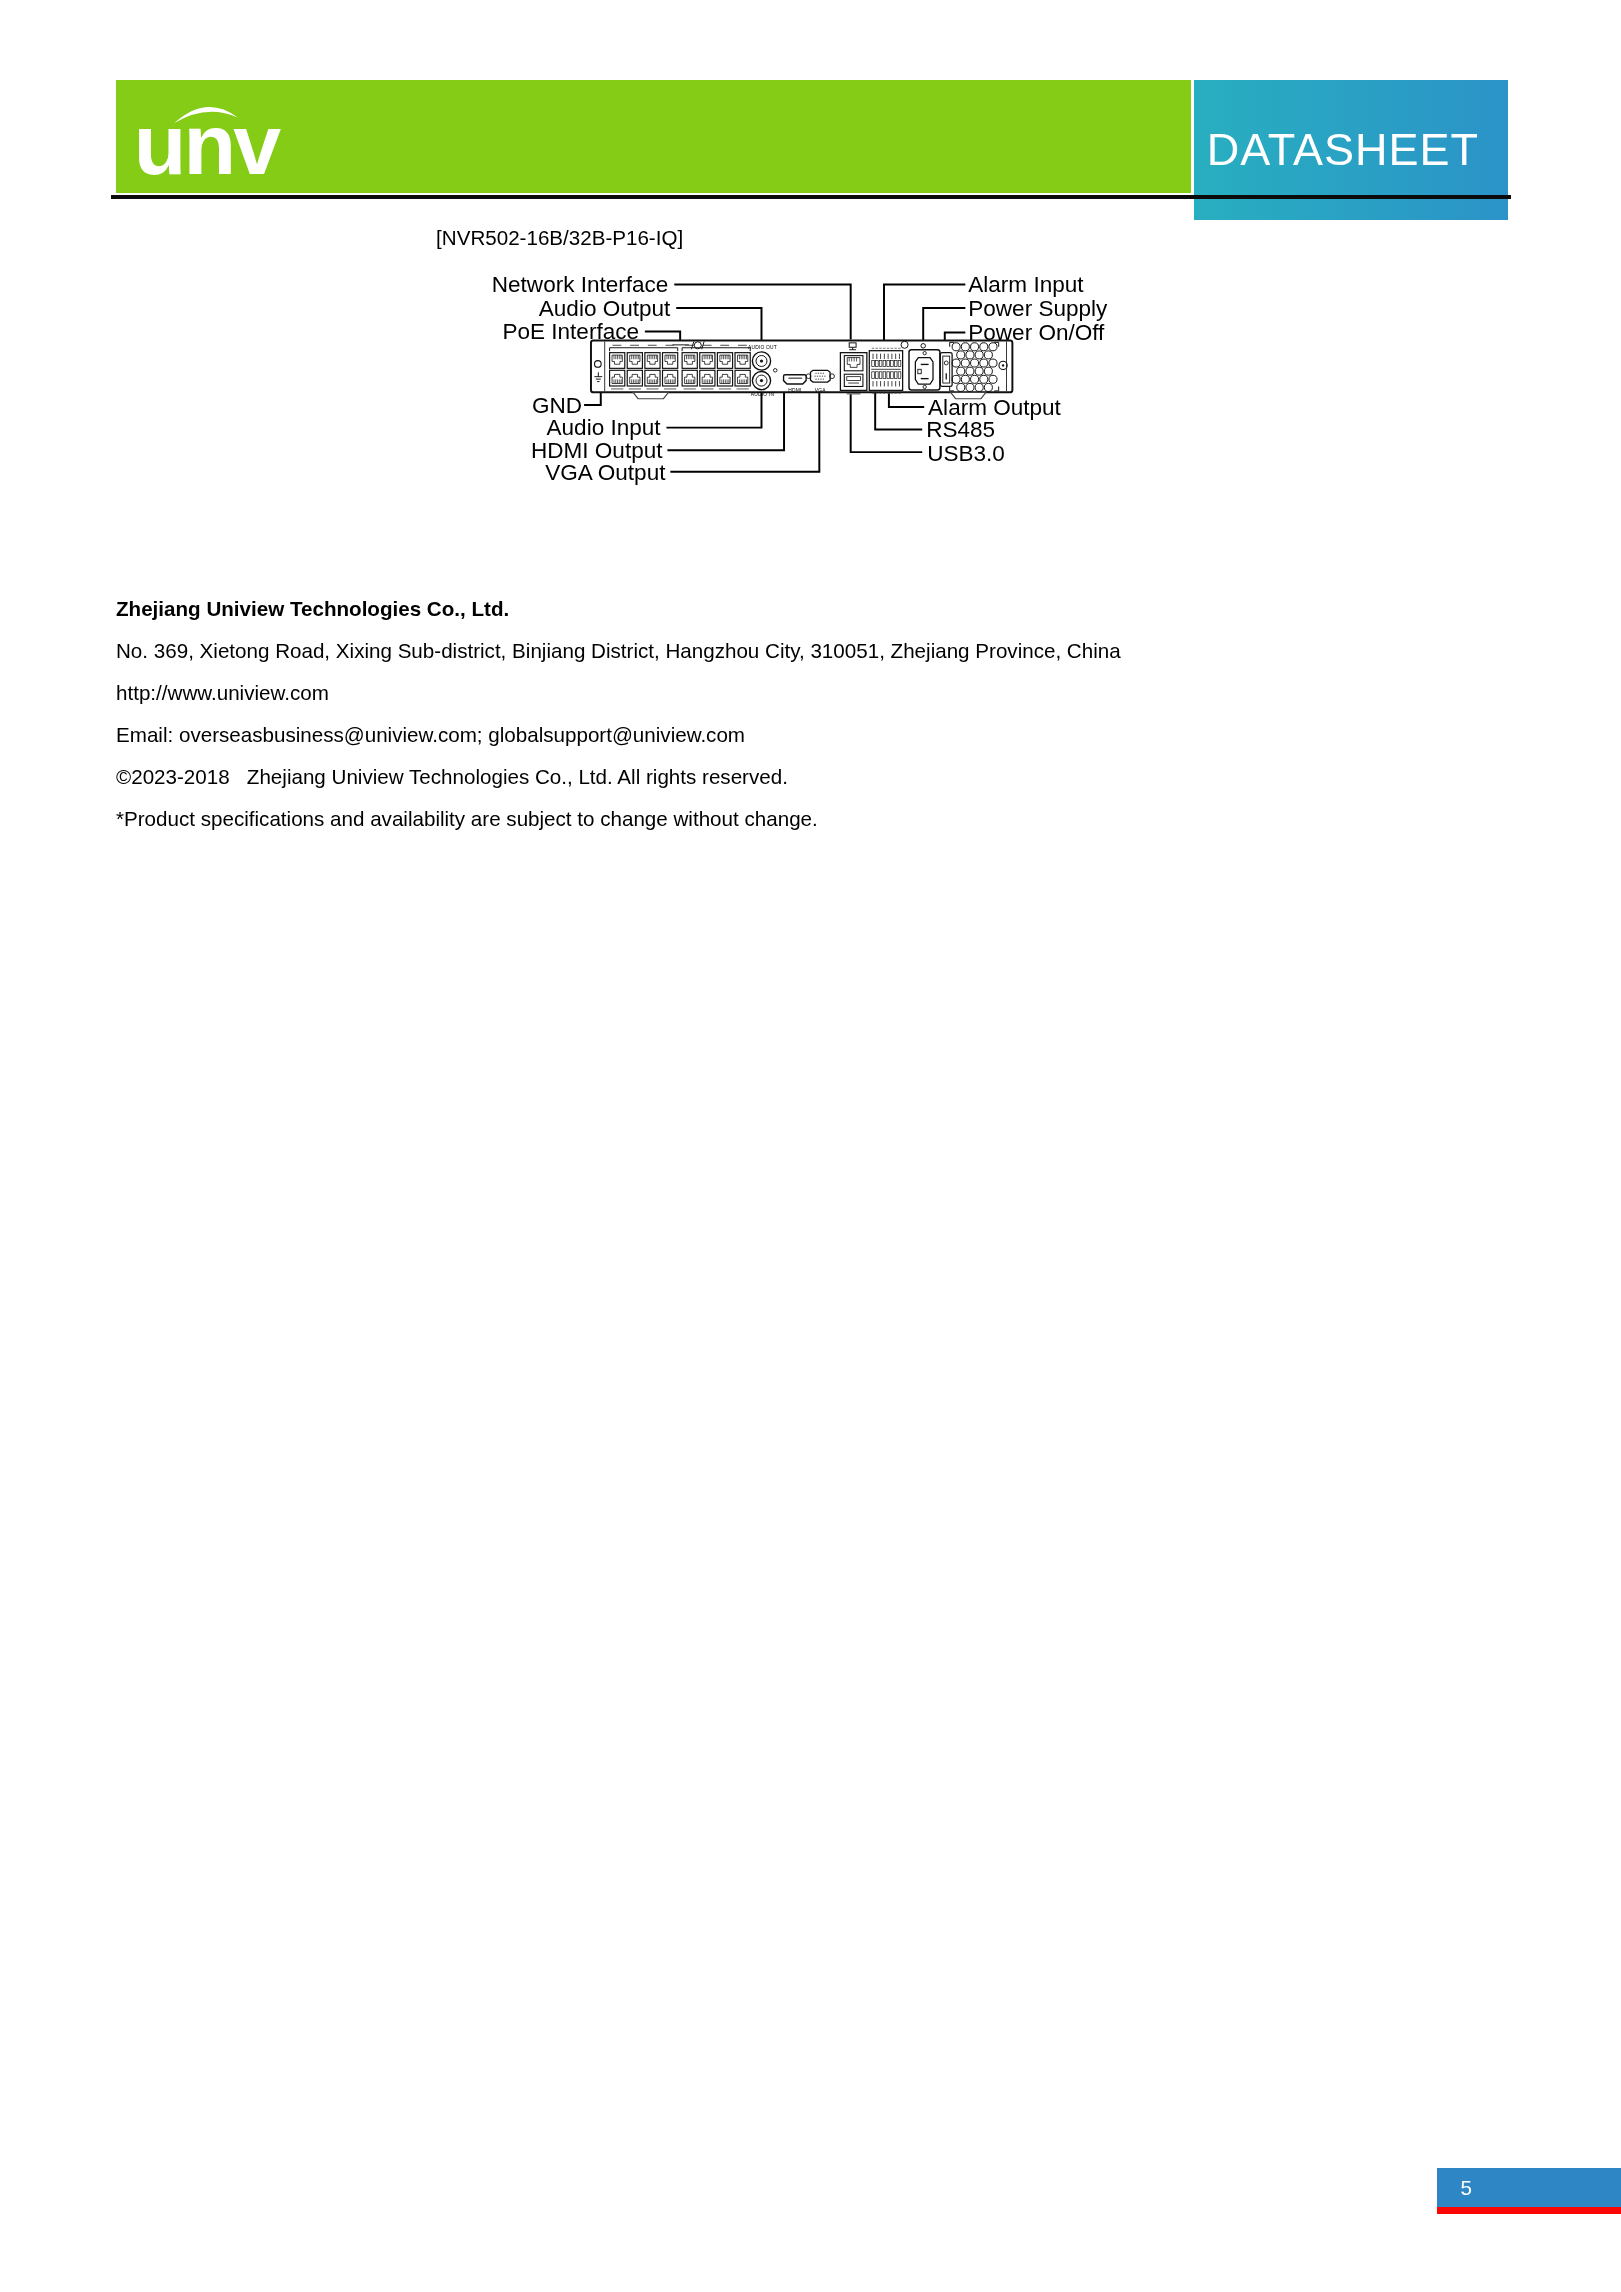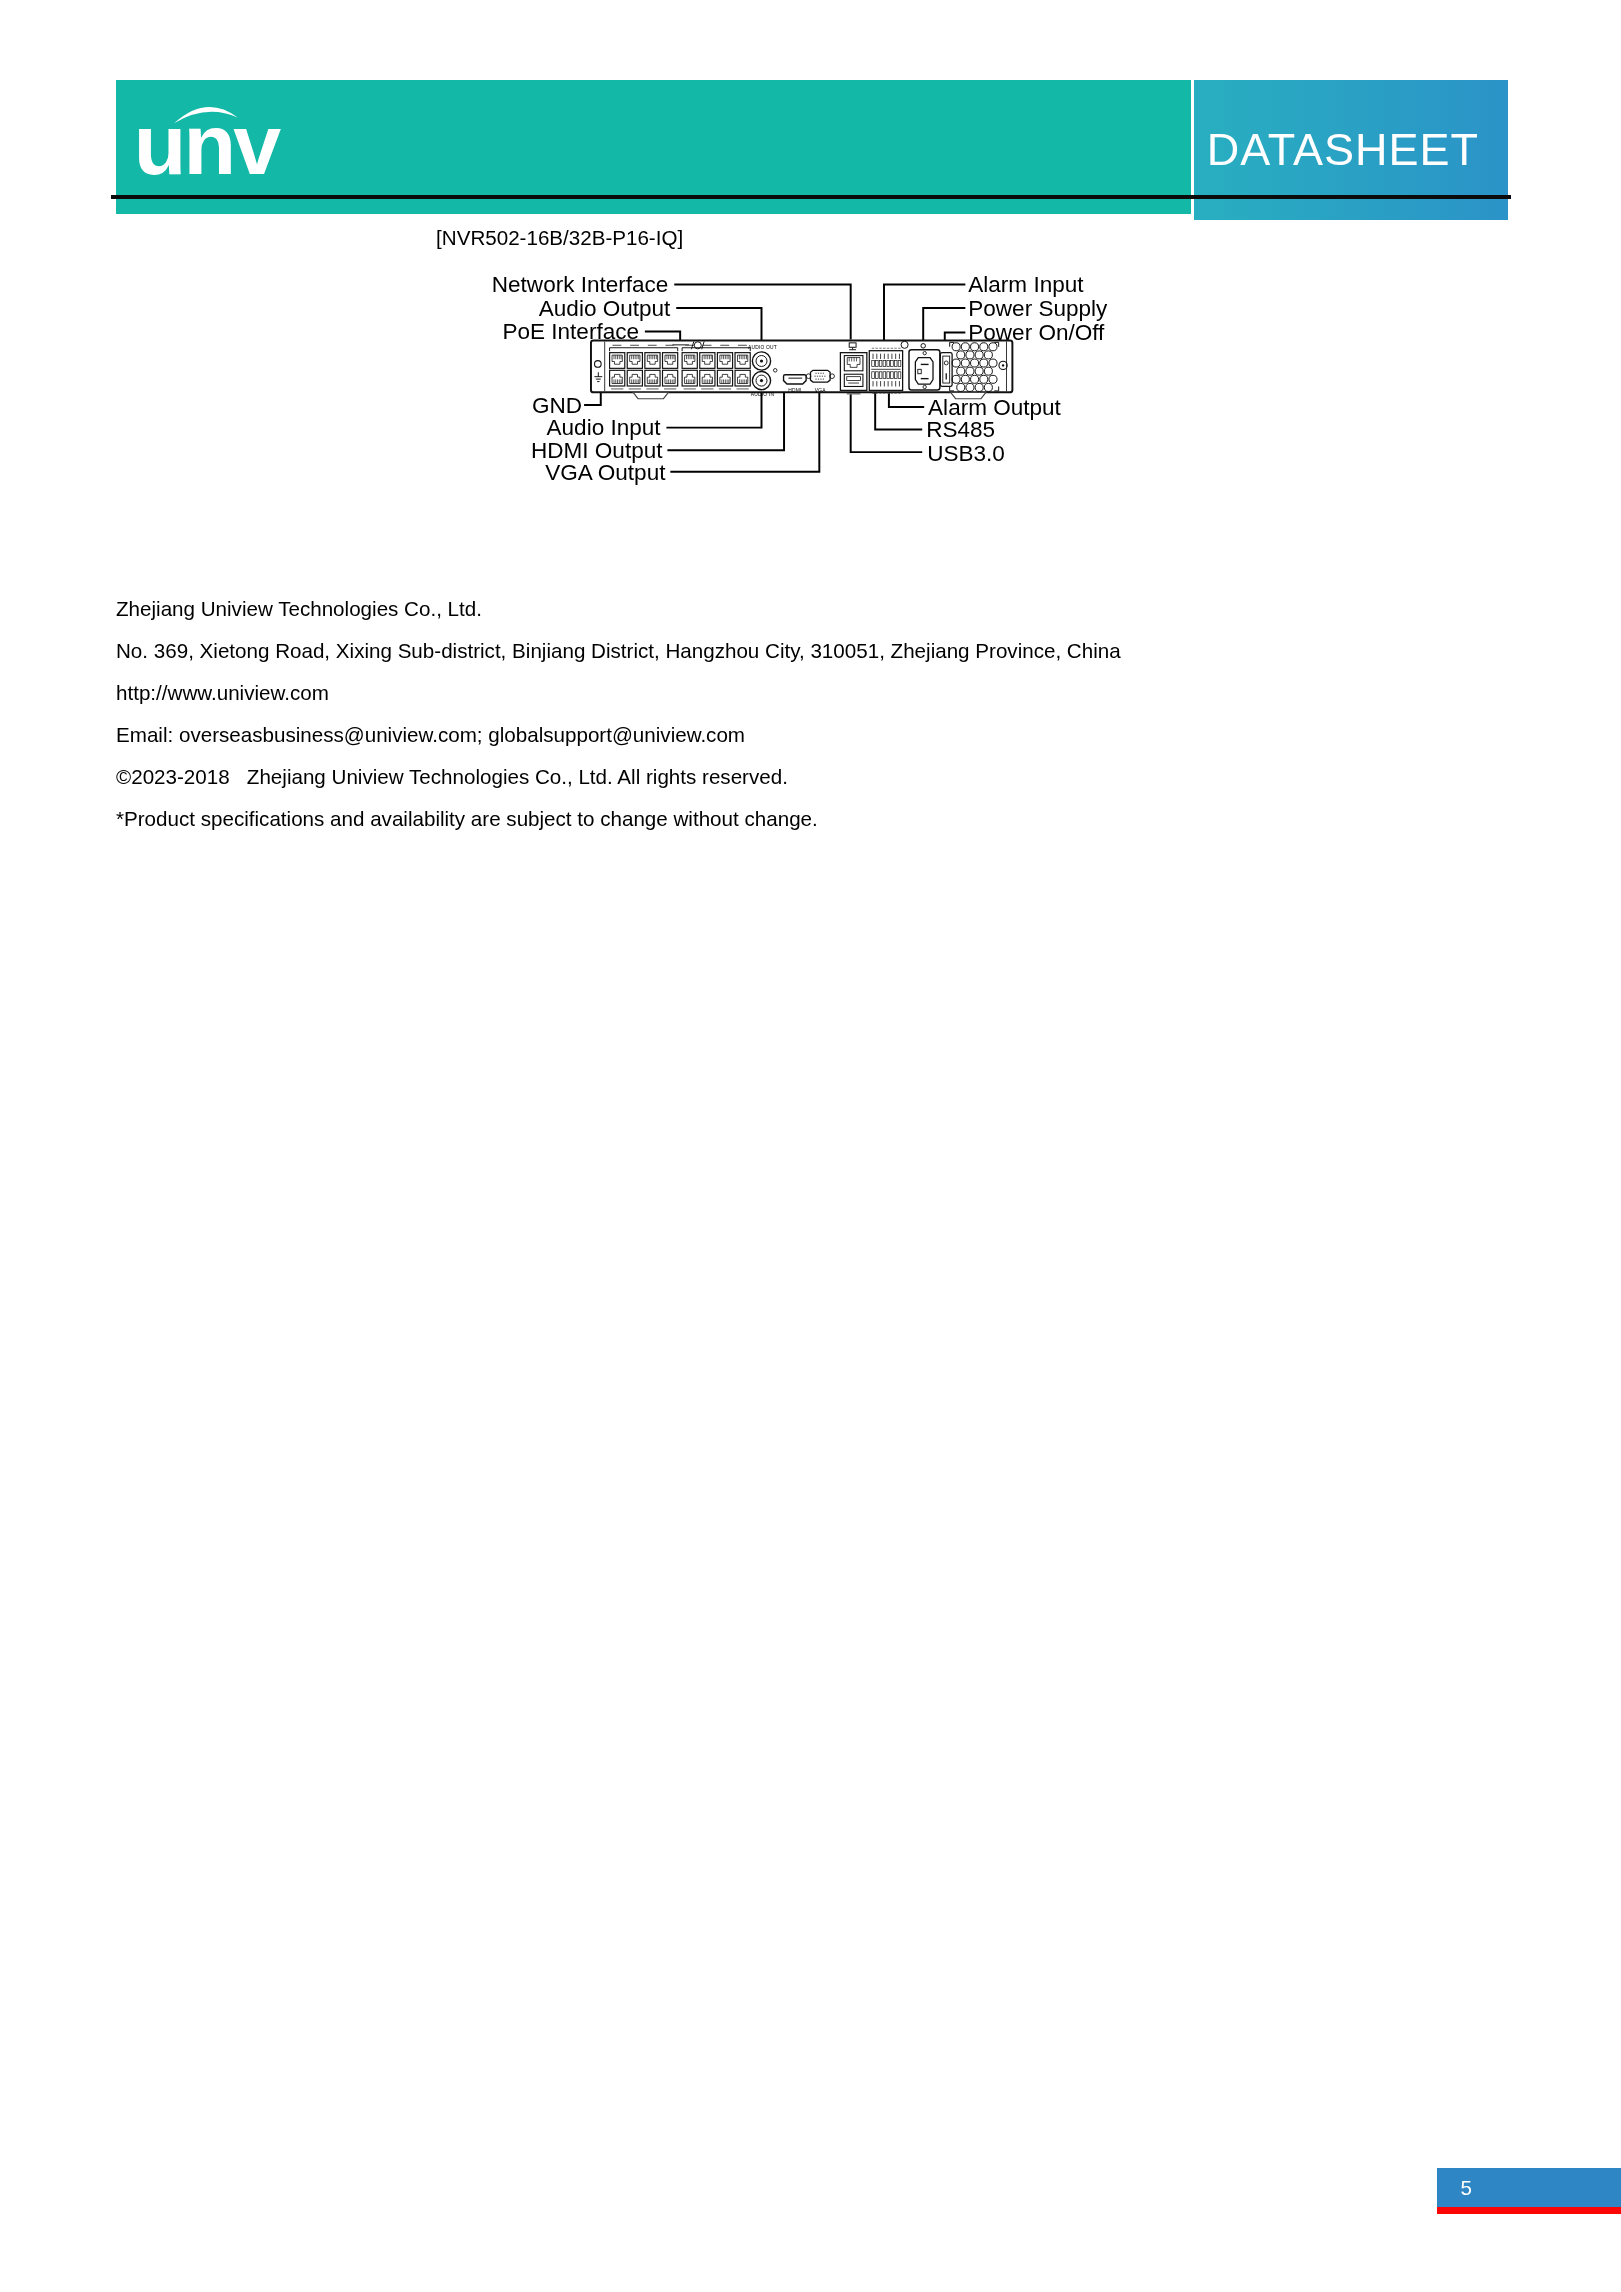--- a/index.html
+++ b/index.html
@@ -2,41 +2,41 @@
 <html><head>
 <meta charset="utf-8">
 <style>
   html,body{margin:0;padding:0;background:#888;}
   .page{
     position:relative;width:1621px;height:2293px;margin:0 auto;
     background:#ffffff;overflow:hidden;
     font-family:"Liberation Sans",sans-serif;color:#000;
   }
   
-  .brand-bar{position:absolute;left:116px;top:80px;width:1075px;height:134px;background:#14b8a6;}
+  .brand-bar{position:absolute;left:116px;top:80px;width:1075px;height:113px;background:#84cc16;}
   .unv-logo{position:absolute;left:11.8px;top:12.7px;}
   .datasheet-box{
     position:absolute;left:1194px;top:80px;width:314px;height:140px;
     background:linear-gradient(90deg,#28afc0,#2b93c8);
     display:flex;align-items:center;
   }
   .datasheet-box span{
     padding-left:12.7px;color:#fff;font-size:45px;letter-spacing:1px;font-weight:400;
   }
   .header-rule{position:absolute;left:111px;top:195px;width:1400px;height:3.9px;background:#0b0b0b;}
   
   .diagram{position:absolute;left:0;top:0;width:1621px;height:2293px;pointer-events:none;}
   .diagram text{font-family:"Liberation Sans",sans-serif;fill:#000;}
   .callout{font-size:23px;}
   .model-label{font-size:21px;fill:#1a1a1a;}
   .micro{font-size:5px;fill:#333;letter-spacing:.2px;}
   
   .info{position:absolute;left:116px;top:588px;width:1411px;font-size:20.6px;}
   .info-line{height:42px;line-height:42px;white-space:pre-wrap;}
-  .info-line.bold{font-weight:400;}
+  .info-line.bold{font-weight:700;}
   
   .page-num-box{
     position:absolute;left:1437px;top:2168px;width:184px;height:39px;background:#2e86c5;
     color:#fff;font-size:20.6px;line-height:39px;padding-left:0;
   }
   .page-num-box span{padding-left:23.5px;}
   .page-num-rule{position:absolute;left:1437px;top:2207px;width:184px;height:6.9px;background:#fb0505;}
 </style>
 </head>
 <body>

